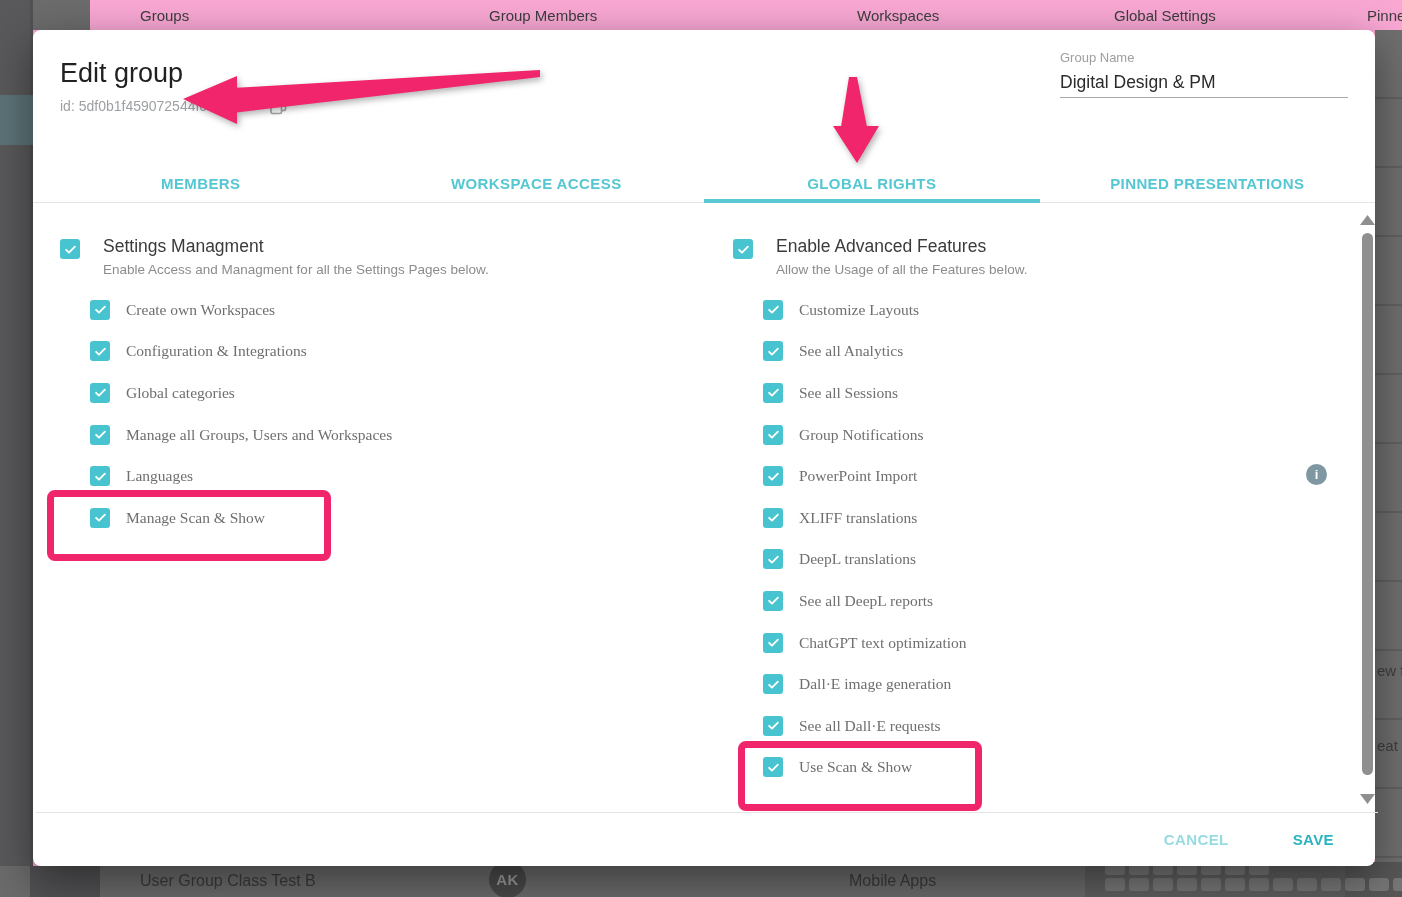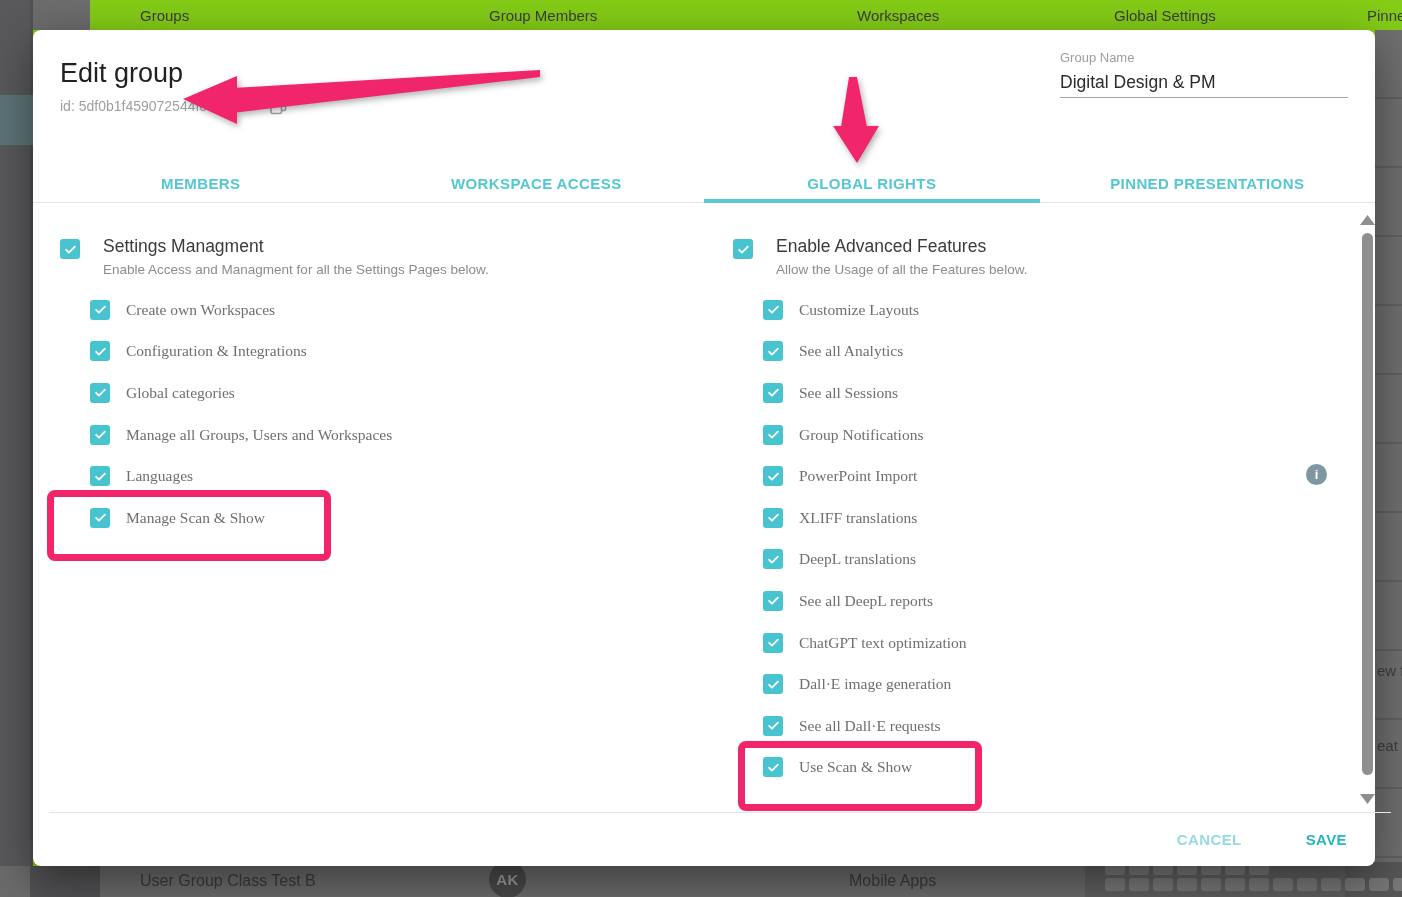--- a/index.html
+++ b/index.html
@@ -1,18 +1,18 @@
 <!DOCTYPE html>
 <html><head>
 <meta charset="utf-8">
 <style>
   * { box-sizing: border-box; }
   html,body { margin:0; padding:0; background:#6f6f6f; }
   body { font-family:"Liberation Sans", sans-serif; }
-  #stage { position:relative; width:1402px; height:897px; overflow:hidden; background:#84cc16; }
+  #stage { position:relative; width:1402px; height:897px; overflow:hidden; background:#f9a8d4; }
 
   
   .bd-text { position:absolute; color:#3d3d3d; font-size:15px; white-space:nowrap; }
   .bd-topcorner { position:absolute; left:0; top:0; width:90px; height:30px; background:#6c6c6c; }
   .bd-left-strip { position:absolute; left:0; top:0; width:30px; height:897px; background:#59595b; }
   .bd-left-col { position:absolute; left:30px; top:0; width:3px; height:897px; background:#525254; }
   .bd-teal-band { position:absolute; left:0; top:95px; width:33px; height:50px; background:#5d7478; }
   .bd-right { position:absolute; left:1375px; top:30px; width:27px; height:836px;
               background:repeating-linear-gradient(to bottom,#6f6f6f 0 67px,#616161 67px 69px); }
   .bd-frag { position:absolute; color:#3e3e3e; font-size:15px; white-space:nowrap; }
@@ -66,21 +66,21 @@
 
   .info { position:absolute; left:1273px; top:434px; width:21px; height:21px; border-radius:50%;
           background:#7e97a1; color:#ffffff; display:flex; align-items:center; justify-content:center;
           font-size:13px; font-weight:bold; }
 
   .sb-thumb { position:absolute; left:1329px; top:203px; width:11px; height:542px; background:#8f8f8f; border-radius:6px; }
   .sb-arrow { position:absolute; left:1326px; width:17px; height:12px; }
   .sb-up { top:184px; }
   .sb-down { top:763px; }
 
-  .footer { position:absolute; left:16px; bottom:0; width:100%; height:54px; border-top:1px solid #e4e4e4;
+  .footer { position:absolute; left:3px; bottom:0; width:100%; height:54px; border-top:1px solid #e4e4e4;
             display:flex; align-items:center; justify-content:flex-end; gap:56px; padding-right:40px; }
   .btn { font-size:15px; font-weight:700; letter-spacing:.4px; background:none; border:none;
          font-family:"Liberation Sans", sans-serif; cursor:pointer; padding:6px 4px; }
   .btn-cancel { color:#97dbe2; }
   .btn-save { color:#2ab4c2; }
 
   .arrows { position:absolute; left:0; top:0; z-index:30; pointer-events:none;
             filter:drop-shadow(2px 3px 3px rgba(0,0,0,.3)); }
 </style>
 </head>

